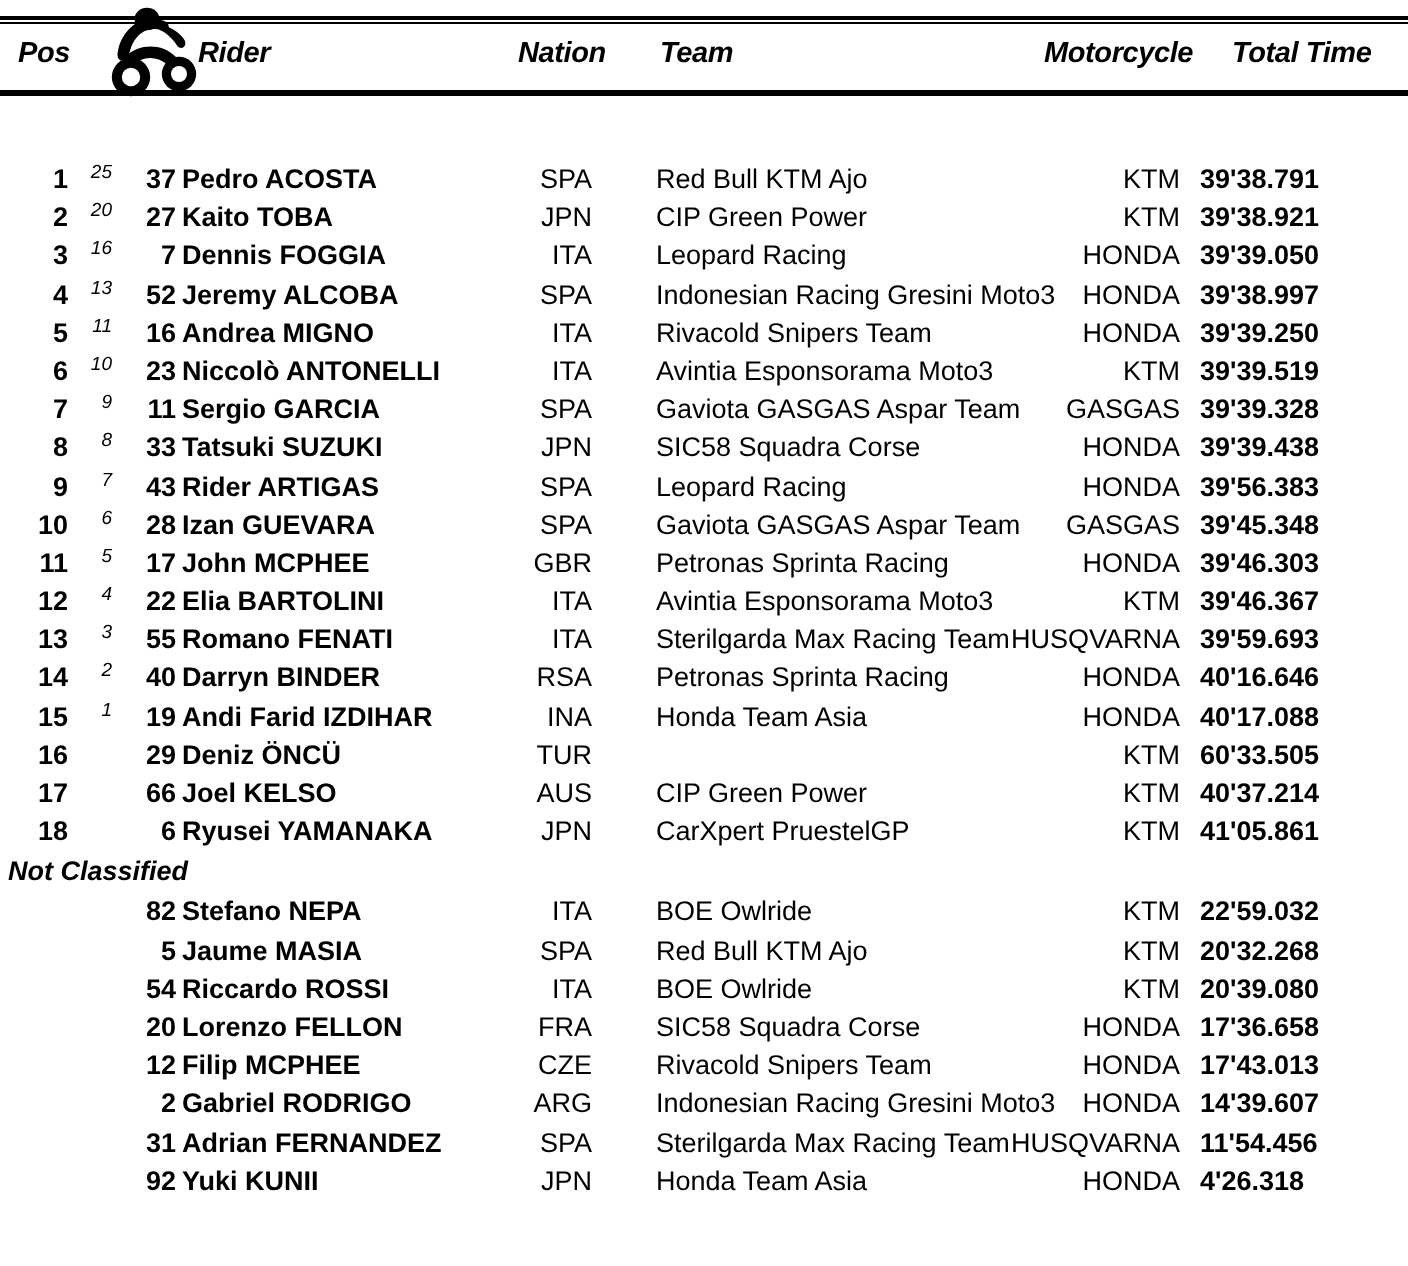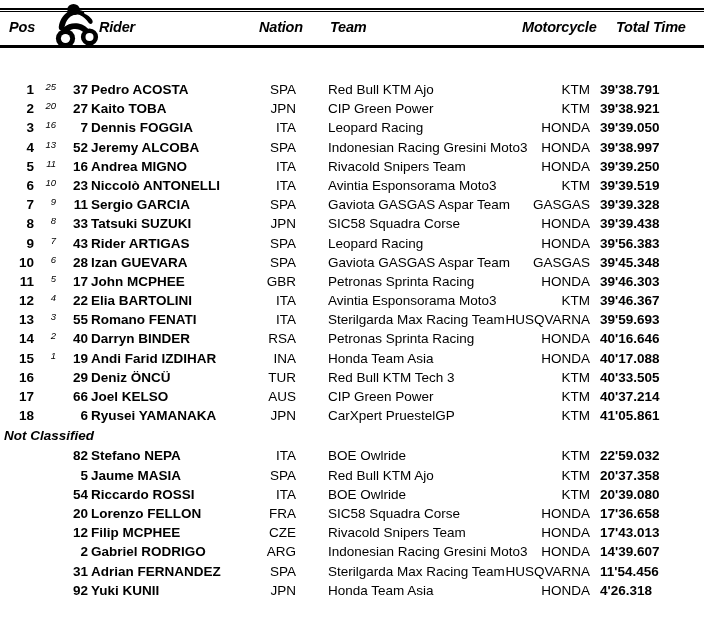--- a/index.html
+++ b/index.html
@@ -368,23 +368,22 @@
           <div class="cell c-team">Honda Team Asia</div>
           <div class="cell c-moto">HONDA</div>
           <div class="cell c-time">40'17.088</div>
         </div>
         <div class="row">
           <div class="cell c-pos">16</div>
           <div class="cell c-points"></div>
           <div class="cell c-num">29</div>
           <div class="cell c-name">Deniz ÖNCÜ</div>
           <div class="cell c-nation">TUR</div>
-          <div class="cell c-team">Red Bull KTM Tech 3</div>
-          <div class="cell c-moto">KTM</div>
-          <div class="cell c-time">40'33.505</div>
+          <div class="cell c-moto">KTM</div>
+          <div class="cell c-time">60'33.505</div>
         </div>
         <div class="row">
           <div class="cell c-pos">17</div>
           <div class="cell c-points"></div>
           <div class="cell c-num">66</div>
           <div class="cell c-name">Joel KELSO</div>
           <div class="cell c-nation">AUS</div>
           <div class="cell c-team">CIP Green Power</div>
           <div class="cell c-moto">KTM</div>
           <div class="cell c-time">40'37.214</div>
@@ -415,21 +414,21 @@
           <div class="cell c-time">22'59.032</div>
         </div>
         <div class="row">
           <div class="cell c-pos"></div>
           <div class="cell c-points"></div>
           <div class="cell c-num">5</div>
           <div class="cell c-name">Jaume MASIA</div>
           <div class="cell c-nation">SPA</div>
           <div class="cell c-team">Red Bull KTM Ajo</div>
           <div class="cell c-moto">KTM</div>
-          <div class="cell c-time">20'37.358</div>
+          <div class="cell c-time">20'32.268</div>
         </div>
         <div class="row">
           <div class="cell c-pos"></div>
           <div class="cell c-points"></div>
           <div class="cell c-num">54</div>
           <div class="cell c-name">Riccardo ROSSI</div>
           <div class="cell c-nation">ITA</div>
           <div class="cell c-team">BOE Owlride</div>
           <div class="cell c-moto">KTM</div>
           <div class="cell c-time">20'39.080</div>

